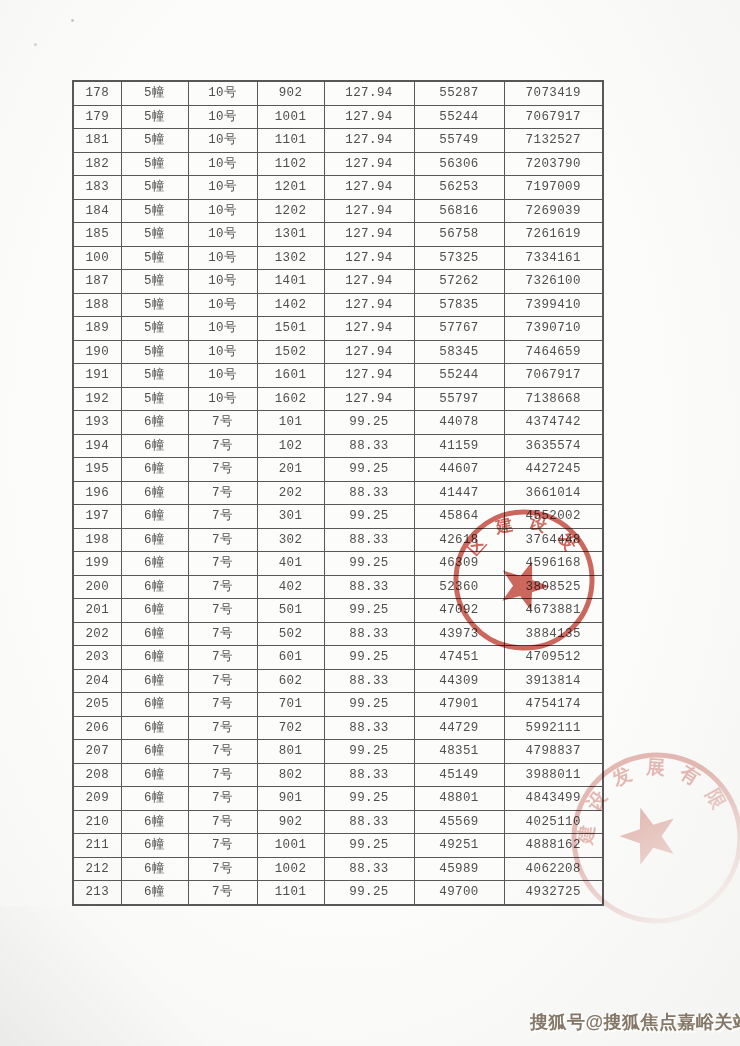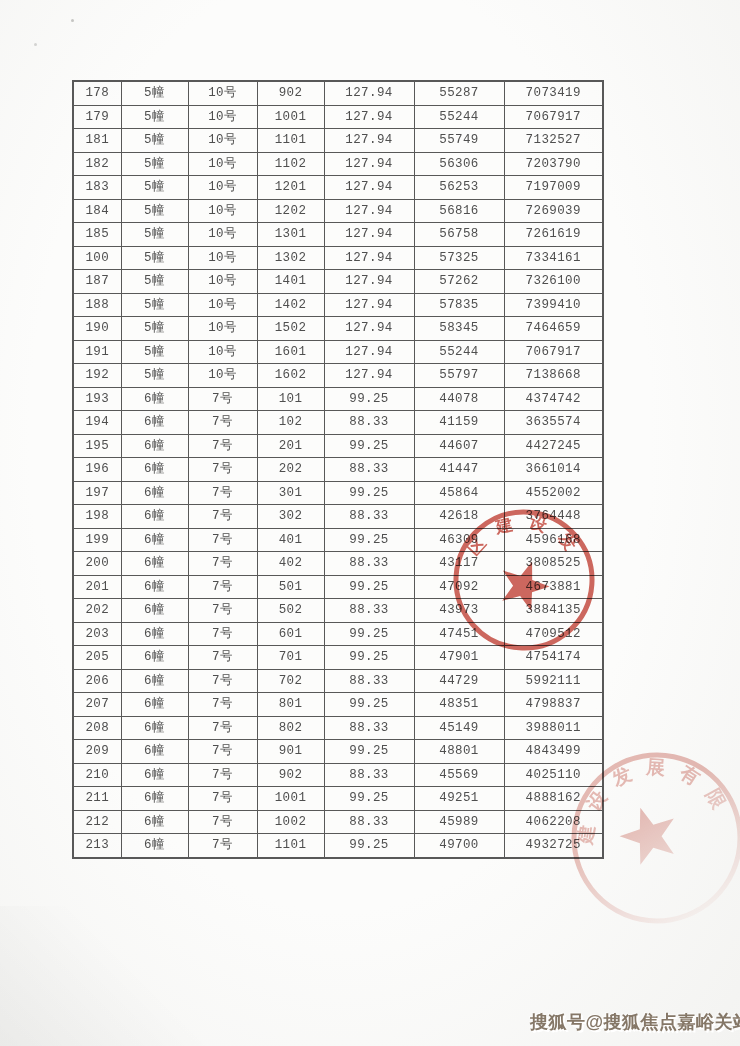--- a/index.html
+++ b/index.html
@@ -163,20 +163,29 @@
       <tr>
         <td>188</td>
         <td>5幢</td>
         <td>10号</td>
         <td>1402</td>
         <td>127.94</td>
         <td>57835</td>
         <td>7399410</td>
       </tr>
       <tr>
+        <td>189</td>
+        <td>5幢</td>
+        <td>10号</td>
+        <td>1501</td>
+        <td>127.94</td>
+        <td>57767</td>
+        <td>7390710</td>
+      </tr>
+      <tr>
         <td>190</td>
         <td>5幢</td>
         <td>10号</td>
         <td>1502</td>
         <td>127.94</td>
         <td>58345</td>
         <td>7464659</td>
       </tr>
       <tr>
         <td>191</td>
@@ -258,21 +267,21 @@
         <td>99.25</td>
         <td>46309</td>
         <td>4596168</td>
       </tr>
       <tr>
         <td>200</td>
         <td>6幢</td>
         <td>7号</td>
         <td>402</td>
         <td>88.33</td>
-        <td>43117</td>
+        <td>52360</td>
         <td>3808525</td>
       </tr>
       <tr>
         <td>201</td>
         <td>6幢</td>
         <td>7号</td>
         <td>501</td>
         <td>99.25</td>
         <td>47092</td>
         <td>4673881</td>
@@ -287,20 +296,29 @@
         <td>3884135</td>
       </tr>
       <tr>
         <td>203</td>
         <td>6幢</td>
         <td>7号</td>
         <td>601</td>
         <td>99.25</td>
         <td>47451</td>
         <td>4709512</td>
+      </tr>
+      <tr>
+        <td>204</td>
+        <td>6幢</td>
+        <td>7号</td>
+        <td>602</td>
+        <td>88.33</td>
+        <td>44309</td>
+        <td>3913814</td>
       </tr>
       <tr>
         <td>205</td>
         <td>6幢</td>
         <td>7号</td>
         <td>701</td>
         <td>99.25</td>
         <td>47901</td>
         <td>4754174</td>
       </tr>

